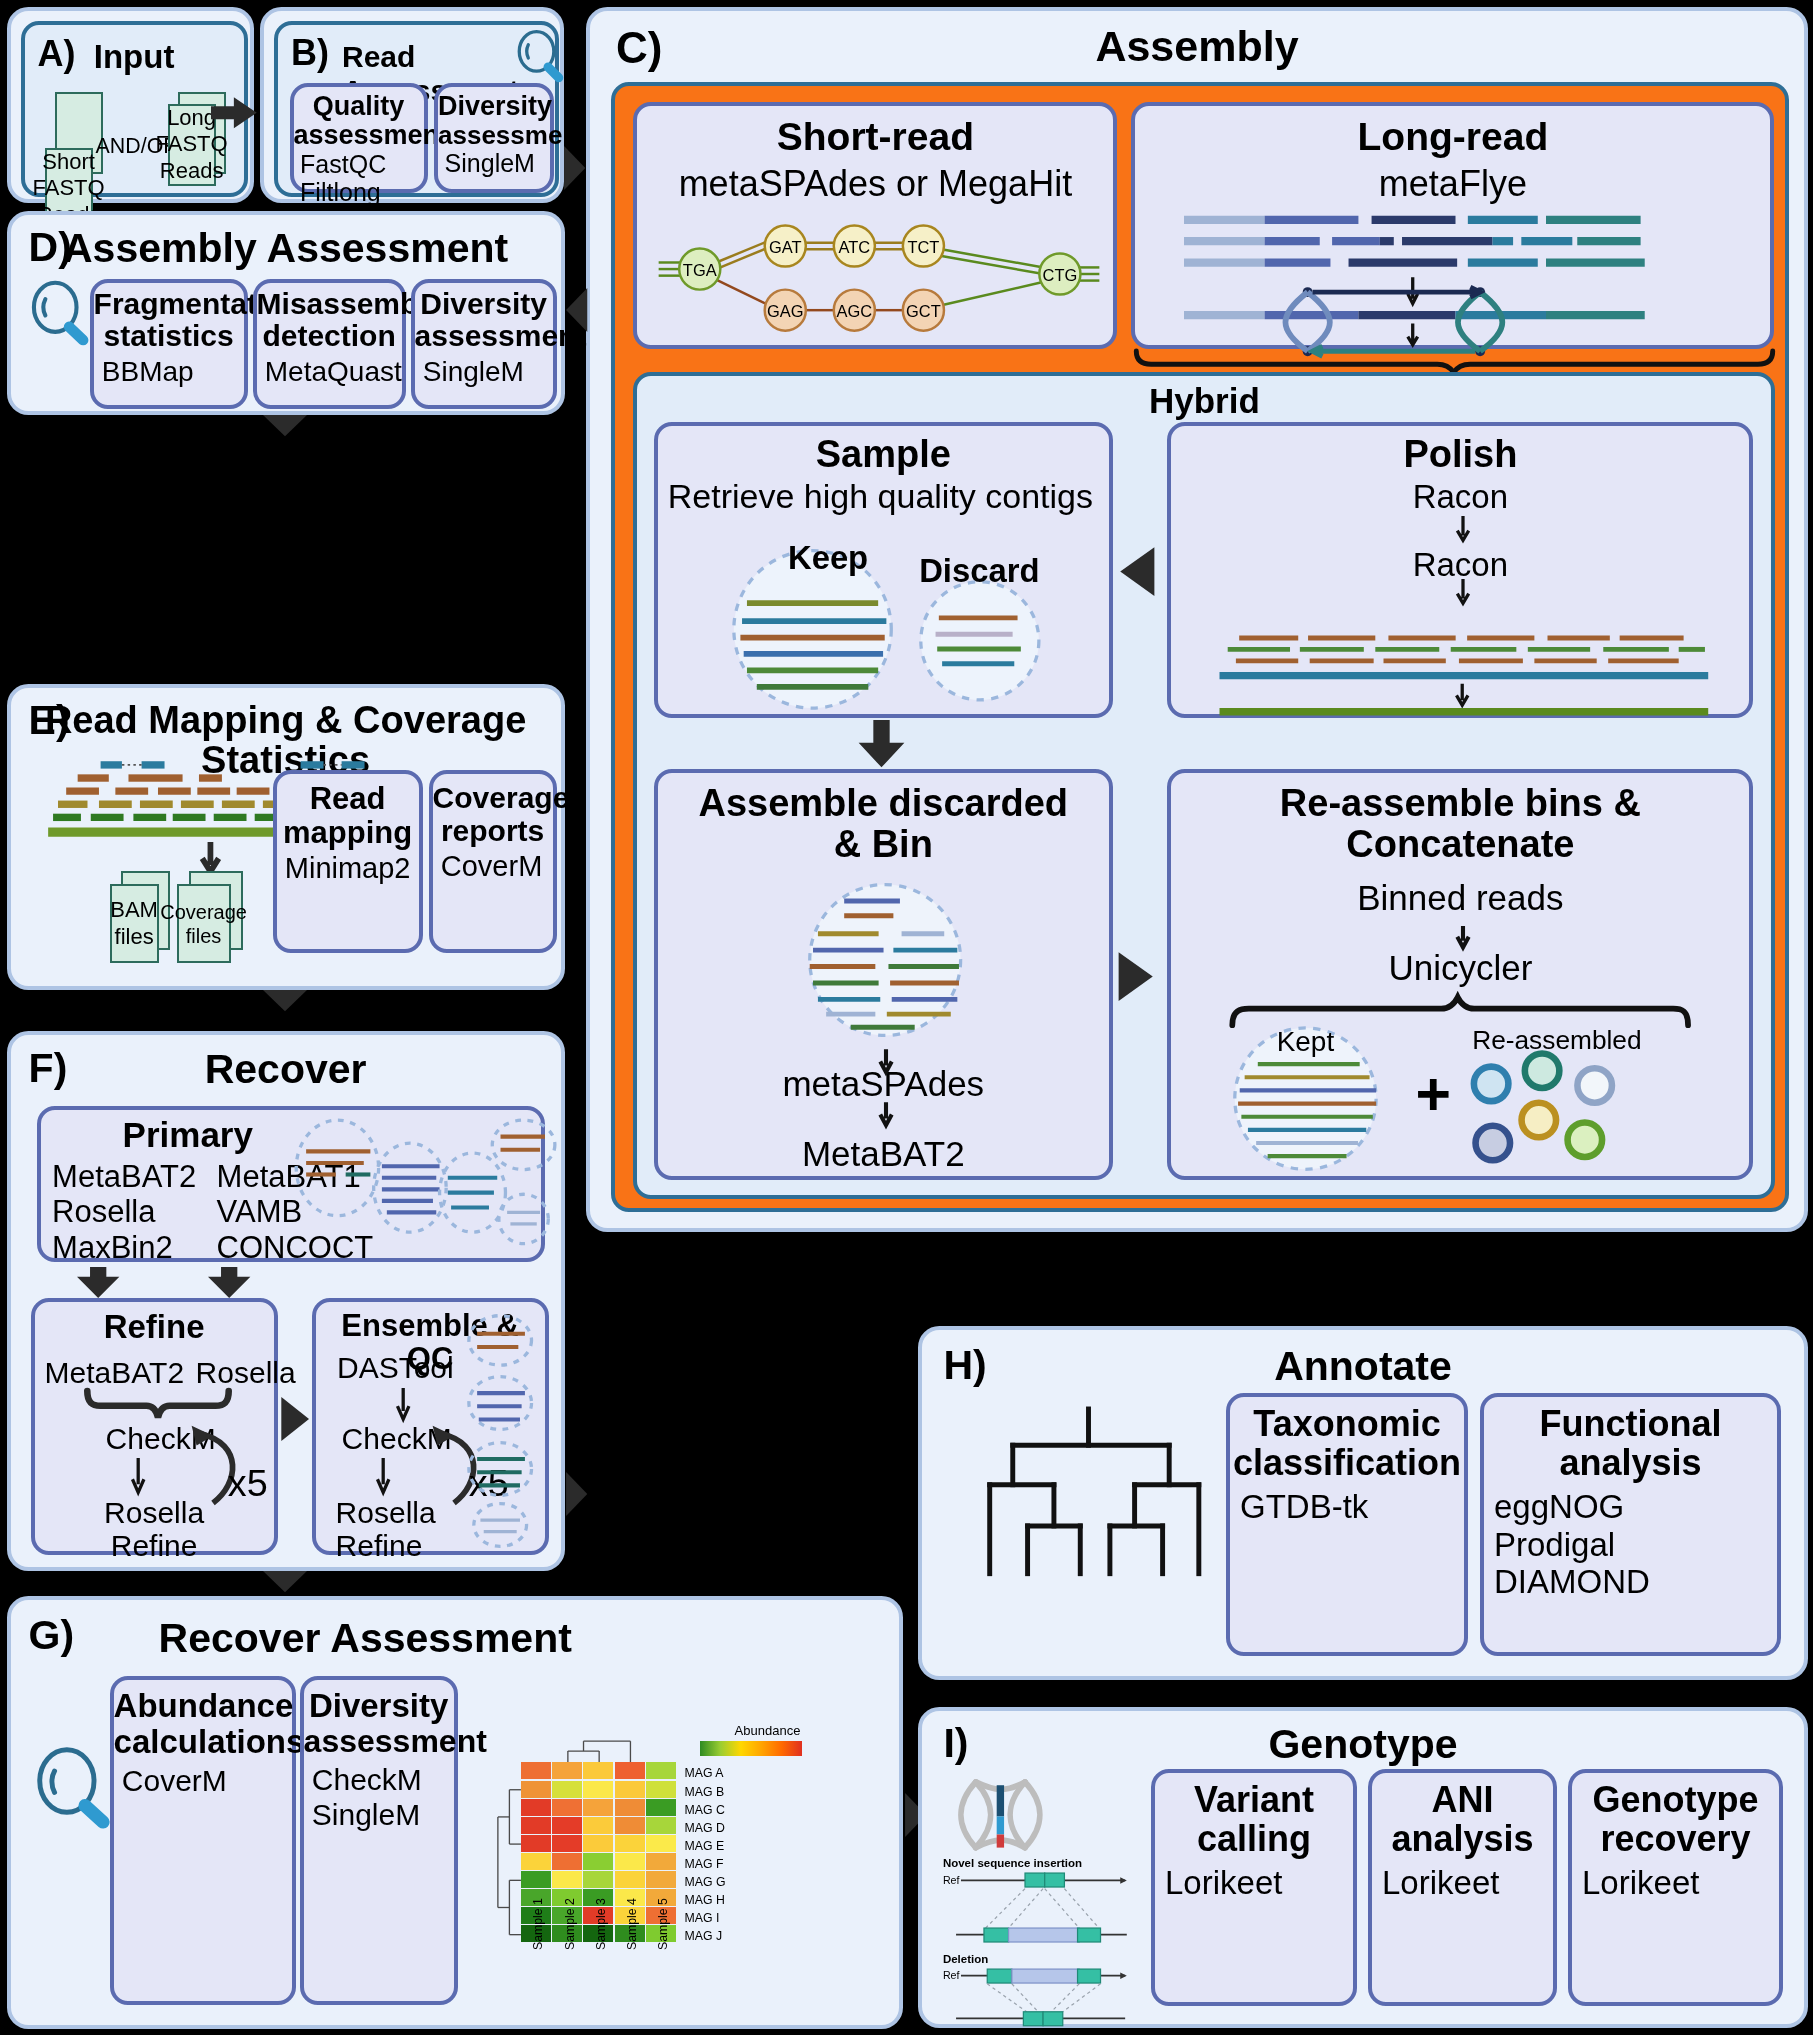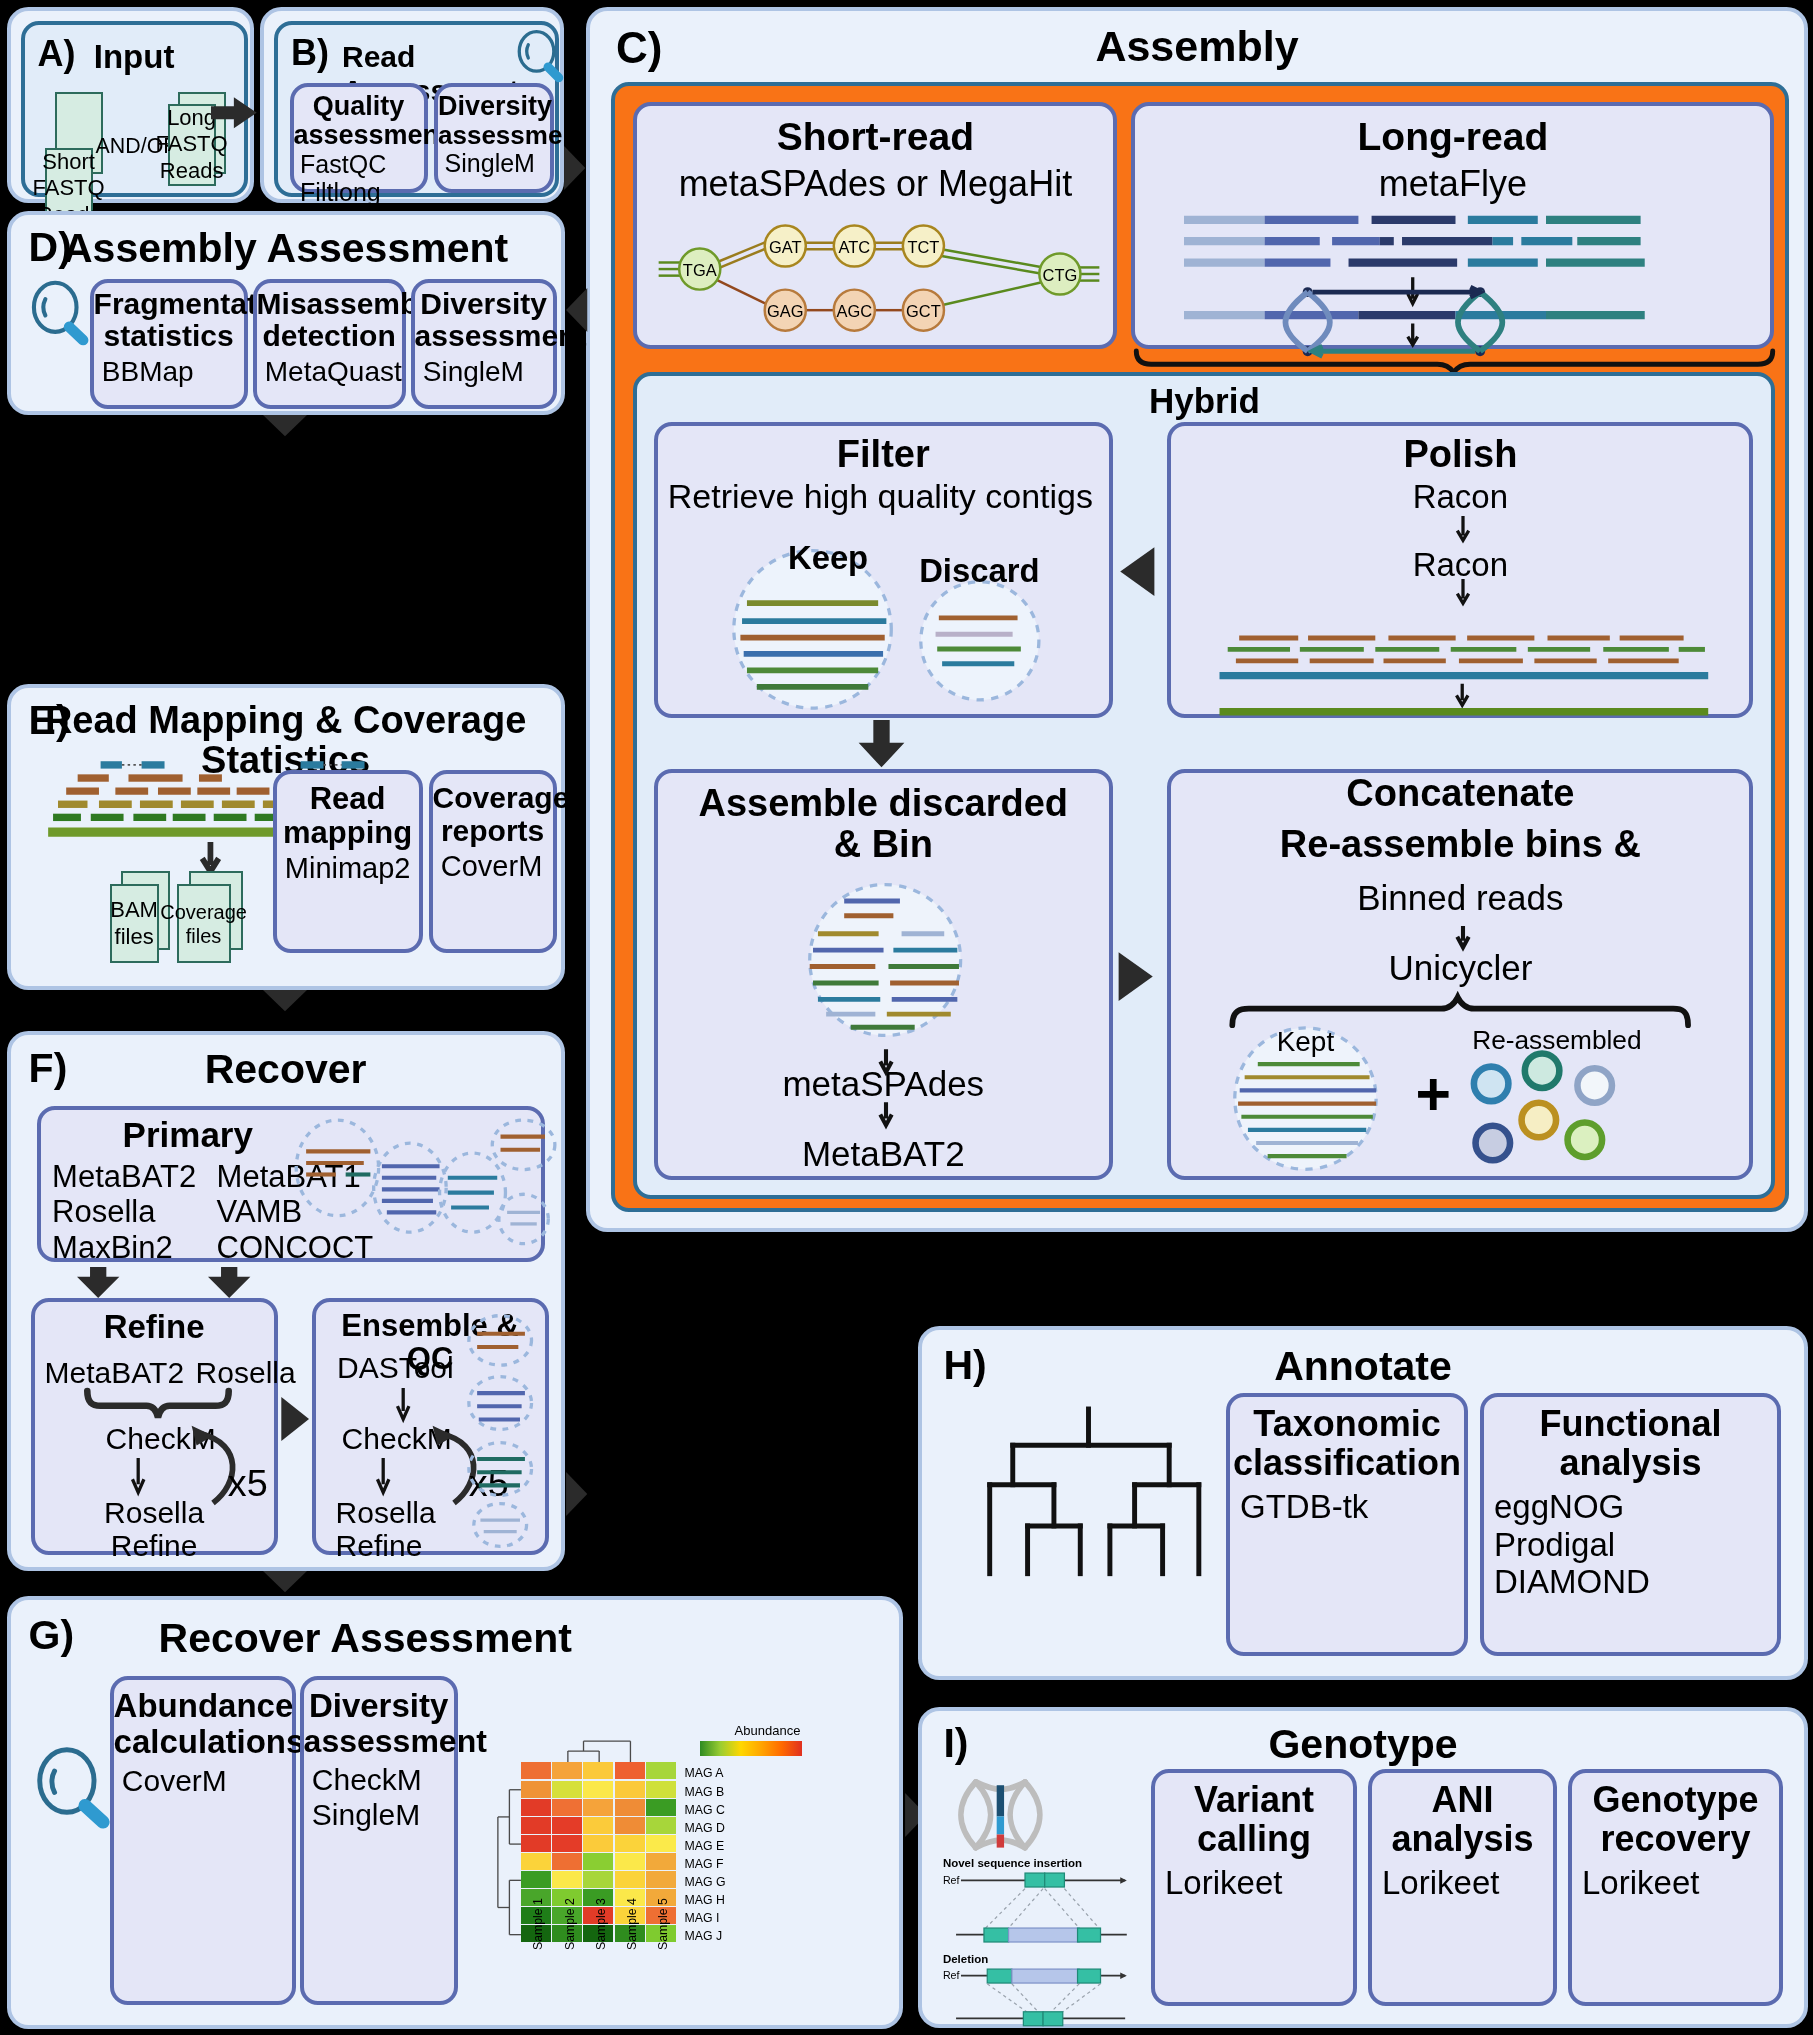--- a/index.html
+++ b/index.html
@@ -217,21 +217,21 @@
       </div>
 
       <svg style="position:absolute;left:518px;top:265px;" width="643" height="21.4" viewBox="0 0 782 26">
         <path d="M4,0 C4,14 14,16 22,16 L370,16 C380,16 386,20 390,26 C394,20 400,16 410,16 L760,16 C768,16 778,14 778,0" stroke="#111" stroke-width="6" fill="none" stroke-linecap="round"></path>
       </svg>
 
       <div class="subpanel lite" style="left:18px;top:286px;width:1142px;height:827px;background:#e1ecf9;">
         <div class="sub-title" style="margin-top:6.6px;font-size:35px;">Hybrid</div>
 
         <div class="subpanel" style="left:16.4px;top:46px;width:459px;height:296px;">
-          <div class="sub-title" style="margin-top:8.2px;font-size:38px;">Filter</div>
+          <div class="sub-title" style="margin-top:8.2px;font-size:38px;">Sample</div>
           <div class="sub-body ctr" style="margin:3.3px 10px 0 10px;font-size:34px;line-height:1.1;text-align:left;">Retrieve high quality contigs</div>
 
           <svg style="position:absolute;left:16.4px;top:123px;" width="428" height="164" viewBox="0 0 520 200">
             <circle cx="168" cy="98" r="96" fill="#edf3fc" stroke="#9bb7dd" stroke-width="4" stroke-dasharray="9,9"></circle>
             <circle cx="372" cy="112" r="72" fill="#edf3fc" stroke="#9bb7dd" stroke-width="4" stroke-dasharray="9,9"></circle>
             <g stroke-width="7">
               <line x1="88" y1="66" x2="248" y2="66" stroke="#7a8a2e"></line>
               <line x1="82" y1="88" x2="258" y2="88" stroke="#2b7b9e"></line>
               <line x1="80" y1="108" x2="256" y2="108" stroke="#a06030"></line>
               <line x1="84" y1="128" x2="254" y2="128" stroke="#3a6fad"></line>
@@ -330,22 +330,22 @@
             <path d="M11,0 L11,20 M4,15 L11,28 L18,15" stroke="#111" stroke-width="5" fill="none"></path>
           </svg>
           <div class="sub-body ctr" style="margin-top:30px;font-size:35px;">MetaBAT2</div>
         </div>
 
         <svg class="arrow" style="position:absolute;left:480px;top:576px;" width="39" height="49" viewBox="0 0 48 60">
           <path d="M2,0 L44,30 L2,60 Z" fill="#2b2b2b"></path>
         </svg>
 
         <div class="subpanel" style="left:530px;top:393px;width:586px;height:411px;">
+          <div class="sub-title" style="margin-top:10px;font-size:38px;">Re-assemble bins &amp;</div>
           <div class="sub-title" style="font-size:38px;">Concatenate</div>
-          <div class="sub-title" style="margin-top:10px;font-size:38px;">Re-assemble bins &amp;</div>
           <div class="sub-body ctr" style="margin-top:13px;font-size:35px;">Binned reads</div>
           <svg style="position:absolute;left:283px;top:153px;" width="18" height="23" viewBox="0 0 22 28">
             <path d="M11,0 L11,18 M4,13 L11,26 L18,13" stroke="#111" stroke-width="5" fill="none"></path>
           </svg>
           <div class="sub-body ctr" style="margin-top:30px;font-size:35px;">Unicycler</div>
 
           <svg style="position:absolute;left:58px;top:224px;" width="464" height="30" viewBox="0 0 564 36">
             <path d="M4,34 C4,16 14,14 24,14 L258,14 C268,14 274,8 278,0 C282,8 288,14 298,14 L540,14 C550,14 558,16 558,34" stroke="#111" stroke-width="7" fill="none" stroke-linecap="round"></path>
           </svg>
 

